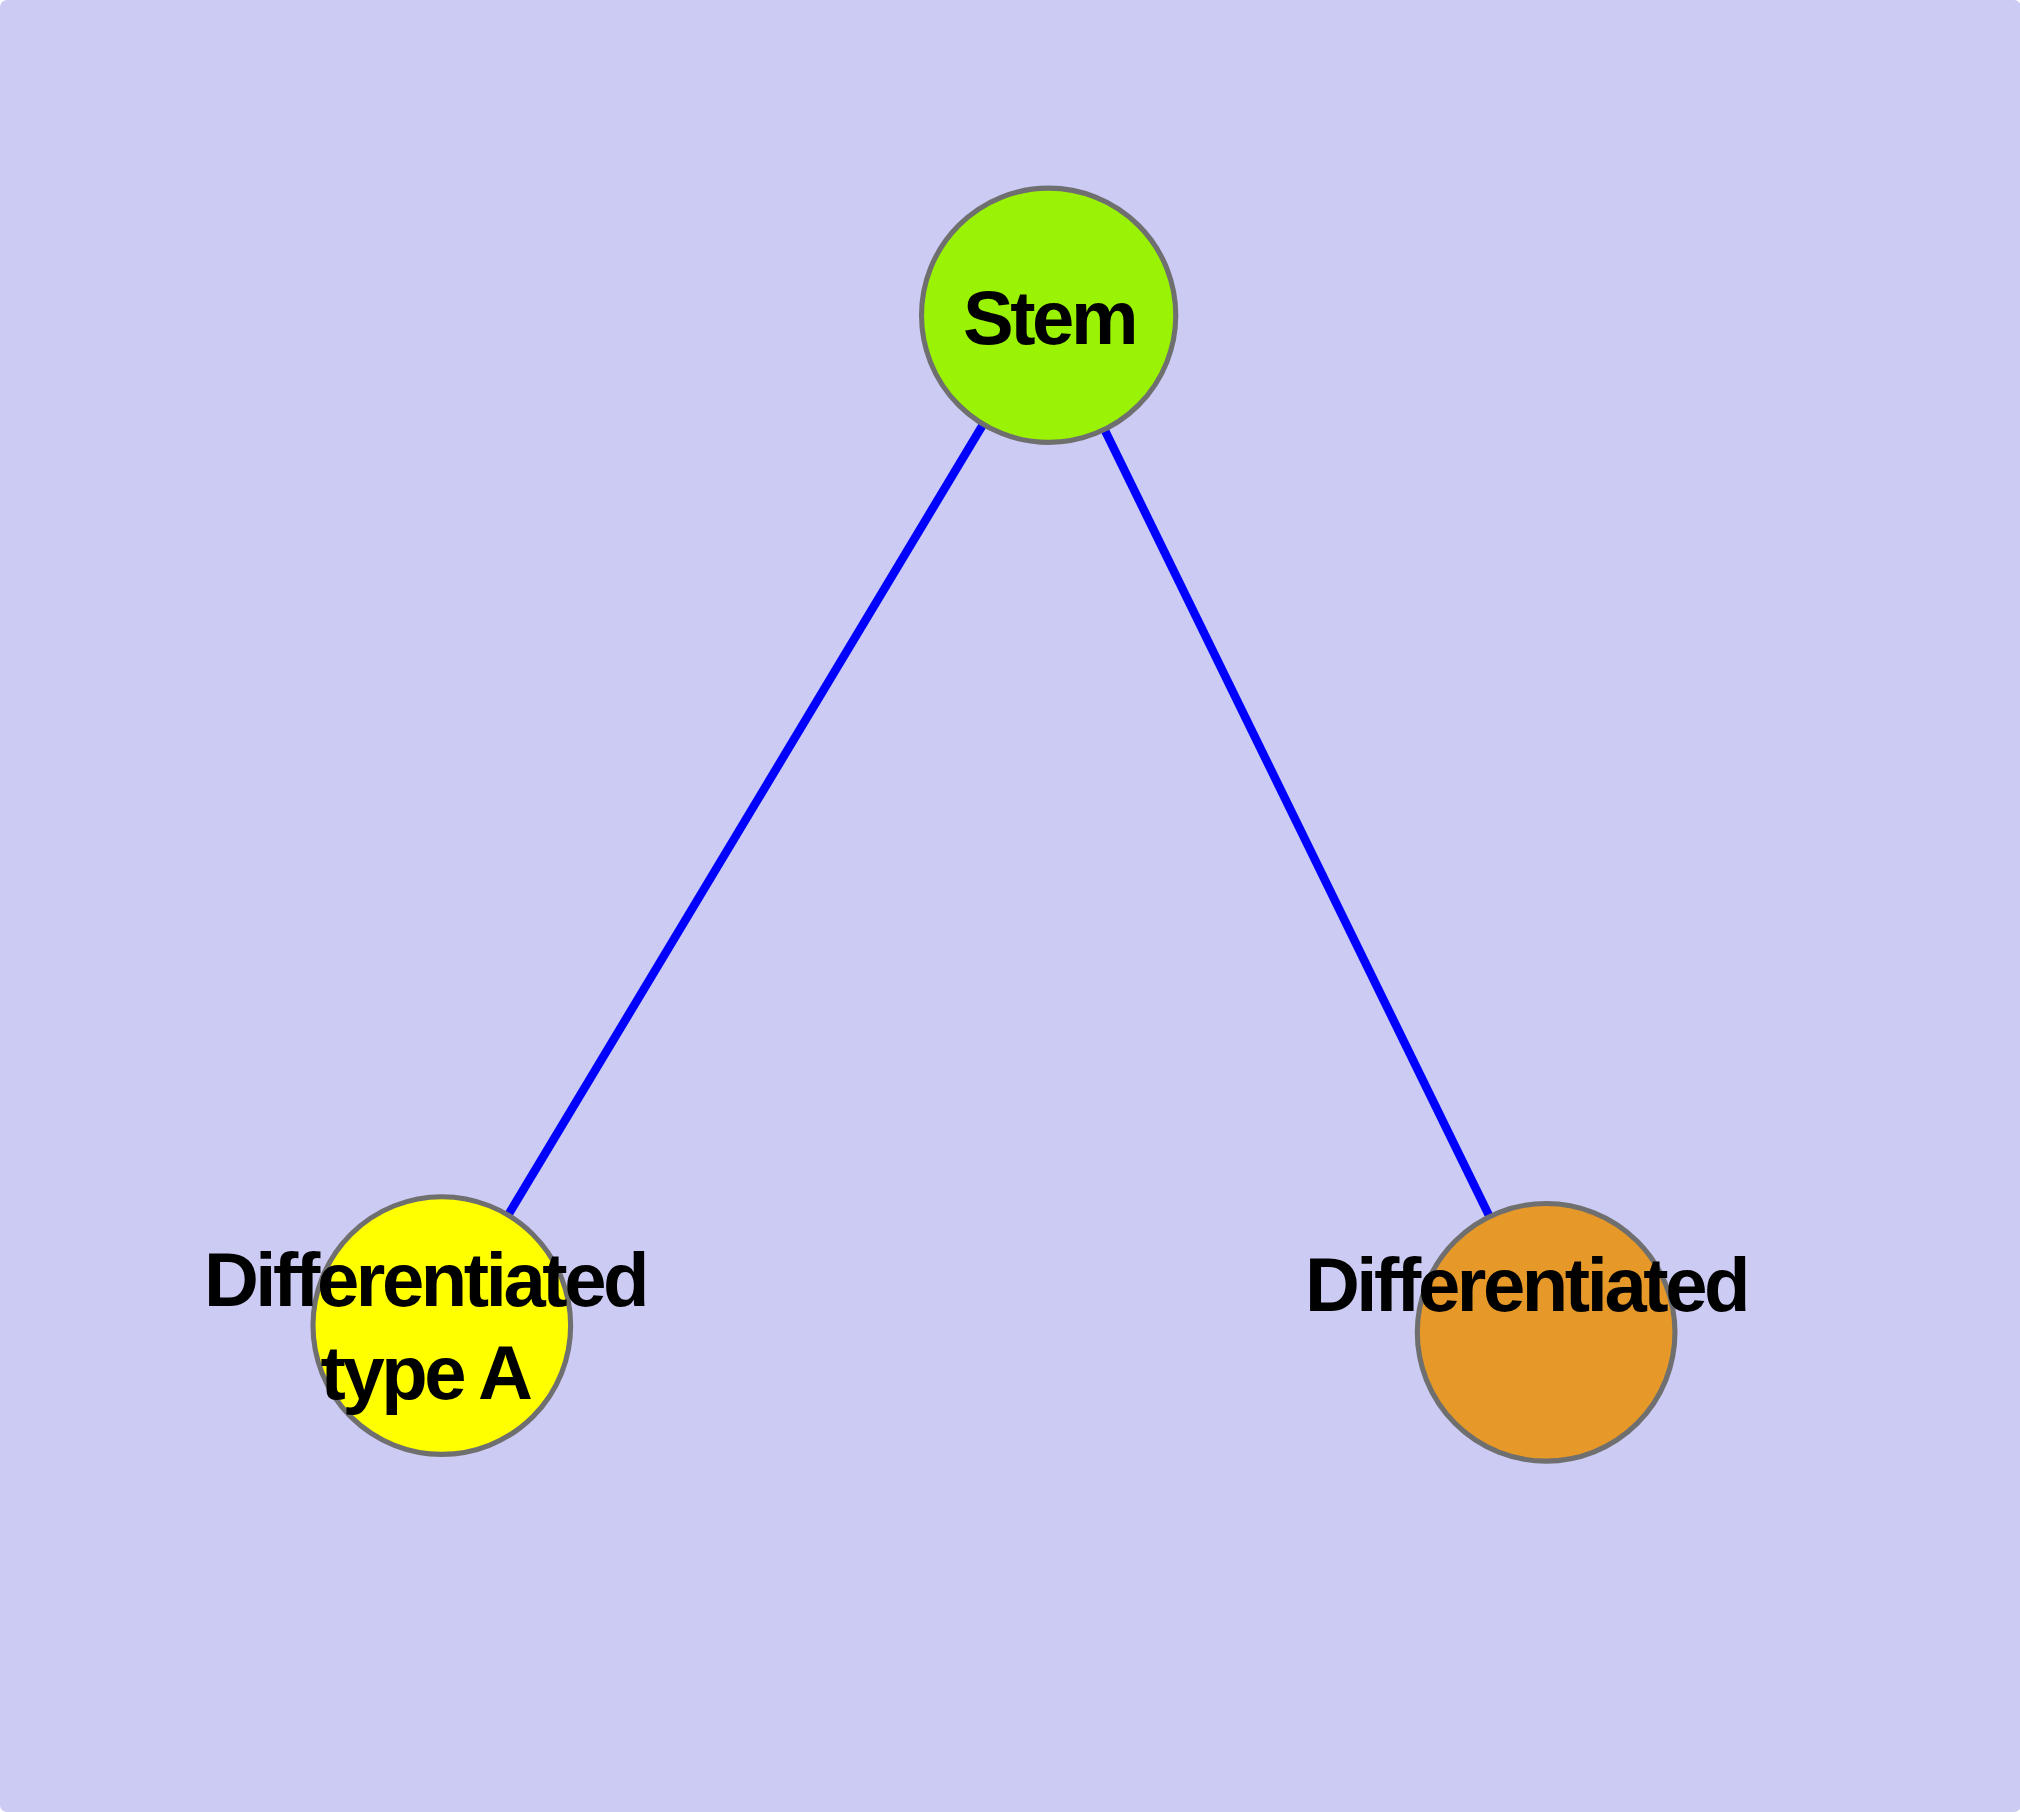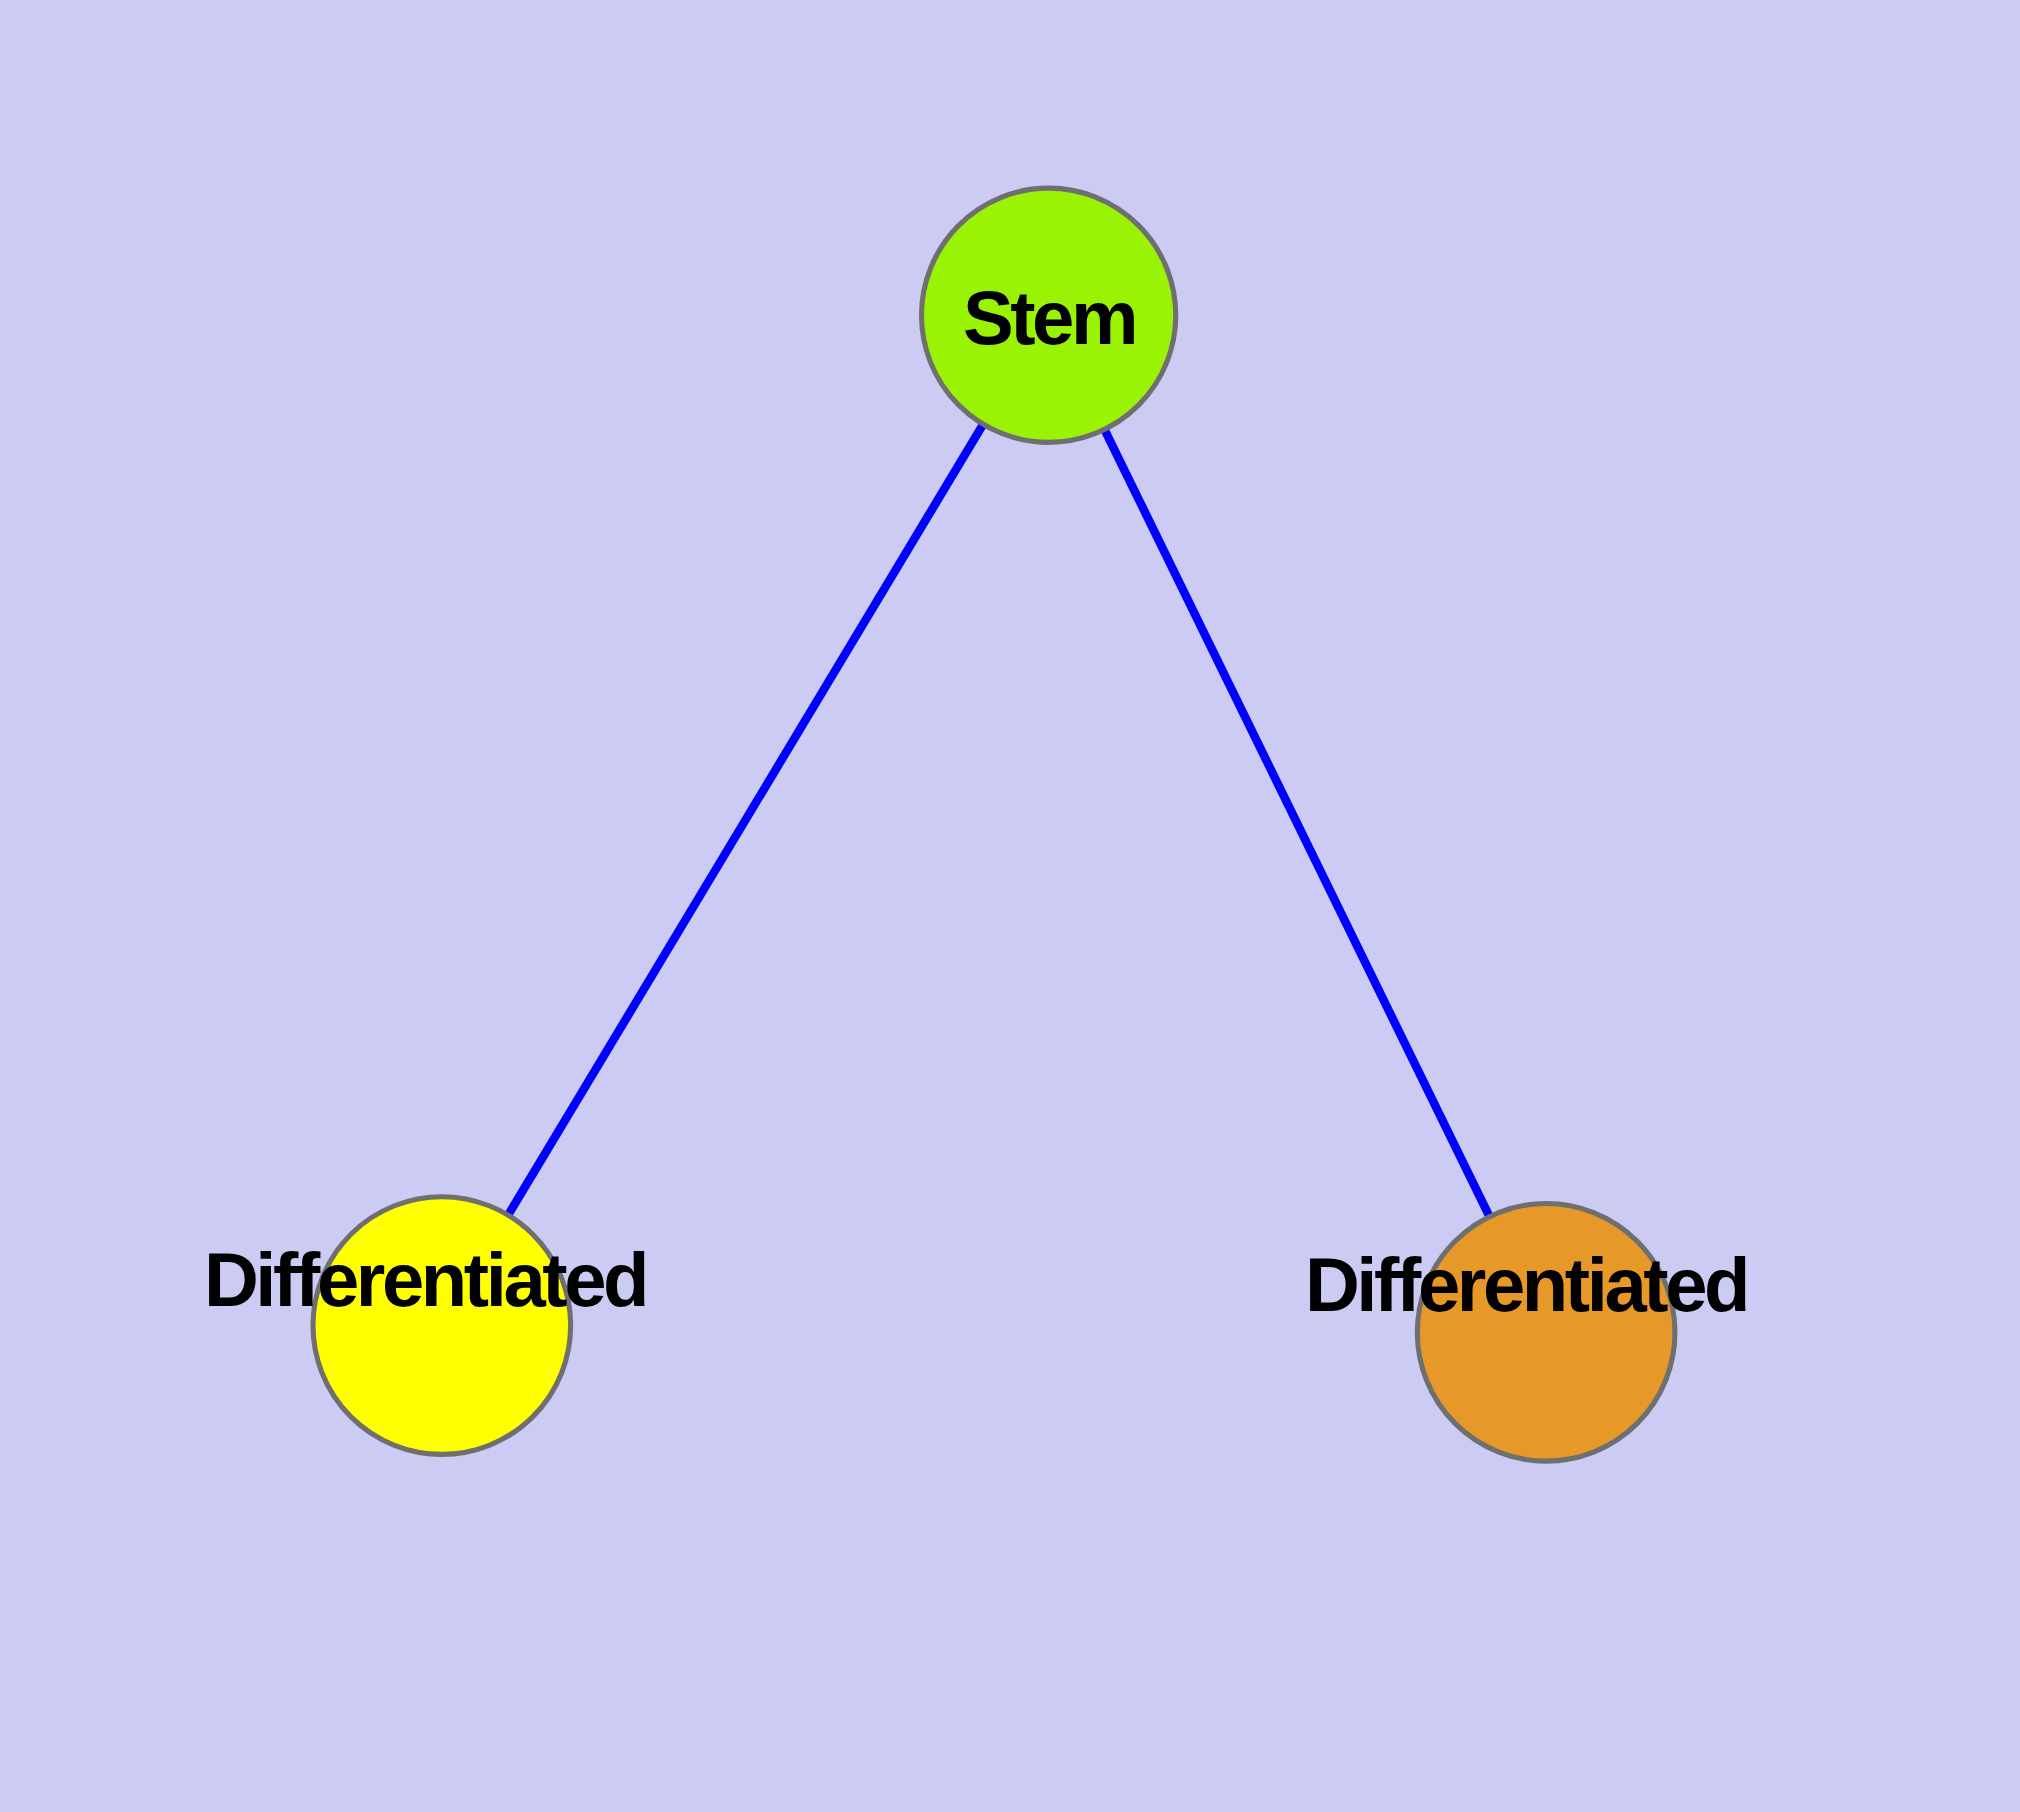--- a/index.html
+++ b/index.html
@@ -9,20 +9,21 @@
     height: 1812px;
     font-family: "Liberation Sans", sans-serif;
   }
   .canvas {
     position: absolute;
     left: 0; top: 0;
     width: 2021px;
     height: 1812px;
     background: #CBCBF4;
     overflow: hidden;
+    border-radius: 7px;
   }
   .graph-svg {
     position: absolute;
     left: 0; top: 0;
     width: 100%;
     height: 100%;
   }
   .node-label {
     position: absolute;
     transform: translateX(-50%);
@@ -47,20 +48,21 @@
 
     <circle cx="1237" cy="372" r="150" stroke-width="6" fill="#9AF304" stroke="#6F6F6F"></circle>
     <circle cx="521" cy="1564" r="152" stroke-width="6" fill="#FFFF00" stroke="#6F6F6F"></circle>
     <circle cx="1824" cy="1572" r="152" stroke-width="6" fill="#E69928" stroke="#6F6F6F"></circle>
   </svg>
 
   <div class="node-label" style="left:1049px; top:271px;">Stem</div>
 
   <div class="node-label" style="left:425px; top:1233px;">
     <div>Differentiated</div>
+    <div>type A</div>
   </div>
 
   <div class="node-label" style="left:1526px; top:1238px;">
     <div>Differentiated</div>
   </div>
 
 </div>
 
 
 </body></html>

